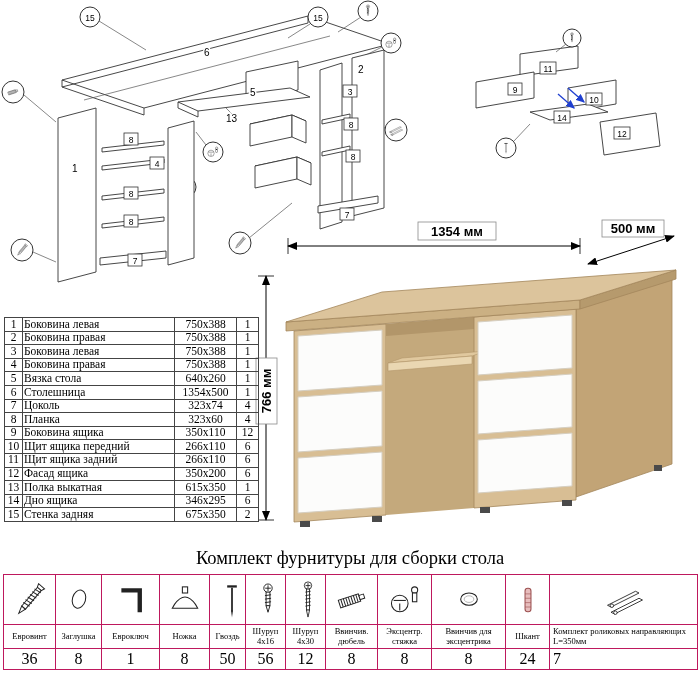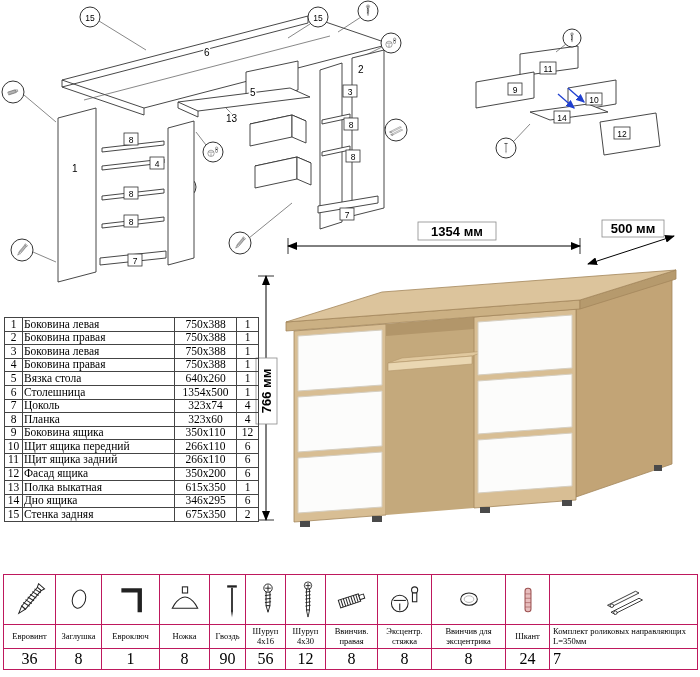--- a/index.html
+++ b/index.html
@@ -499,20 +499,21 @@
 
         <tr>
           <td class="c">15</td>
           <td>Стенка задняя</td>
           <td class="c">675х350</td>
           <td class="c">2</td>
         </tr>
       </tbody>
   </table>
 
+  <div class="heading">Комплект фурнитуры для сборки стола</div>
 
   <table class="hw-table">
     <colgroup>
       <col style="width:52px">
         <col style="width:46px">
         <col style="width:58px">
         <col style="width:50px">
       <col style="width:36px">
         <col style="width:40px">
         <col style="width:40px">
@@ -606,41 +607,41 @@
           <td class="hw-name-cell">Евроключ</td>
 
           <td class="hw-name-cell">Ножка</td>
 
           <td class="hw-name-cell">Гвоздь</td>
 
           <td class="hw-name-cell">Шуруп 4х16</td>
 
           <td class="hw-name-cell">Шуруп 4х30</td>
 
-          <td class="hw-name-cell">Ввинчив. правая</td>
+          <td class="hw-name-cell">Ввинчив. дюбель</td>
 
           <td class="hw-name-cell">Эксцентр. стяжка</td>
 
           <td class="hw-name-cell">Ввинчив для эксцентрика</td>
 
           <td class="hw-name-cell">Шкант</td>
 
           <td class="hw-name-cell">Комплект роликовых направляющих L=350мм</td>
         </tr>
       <tr>
 
           <td class="hw-qty-cell">36</td>
 
           <td class="hw-qty-cell">8</td>
 
           <td class="hw-qty-cell">1</td>
 
           <td class="hw-qty-cell">8</td>
 
-          <td class="hw-qty-cell">90</td>
+          <td class="hw-qty-cell">50</td>
 
           <td class="hw-qty-cell">56</td>
 
           <td class="hw-qty-cell">12</td>
 
           <td class="hw-qty-cell">8</td>
 
           <td class="hw-qty-cell">8</td>
 
           <td class="hw-qty-cell">8</td>

